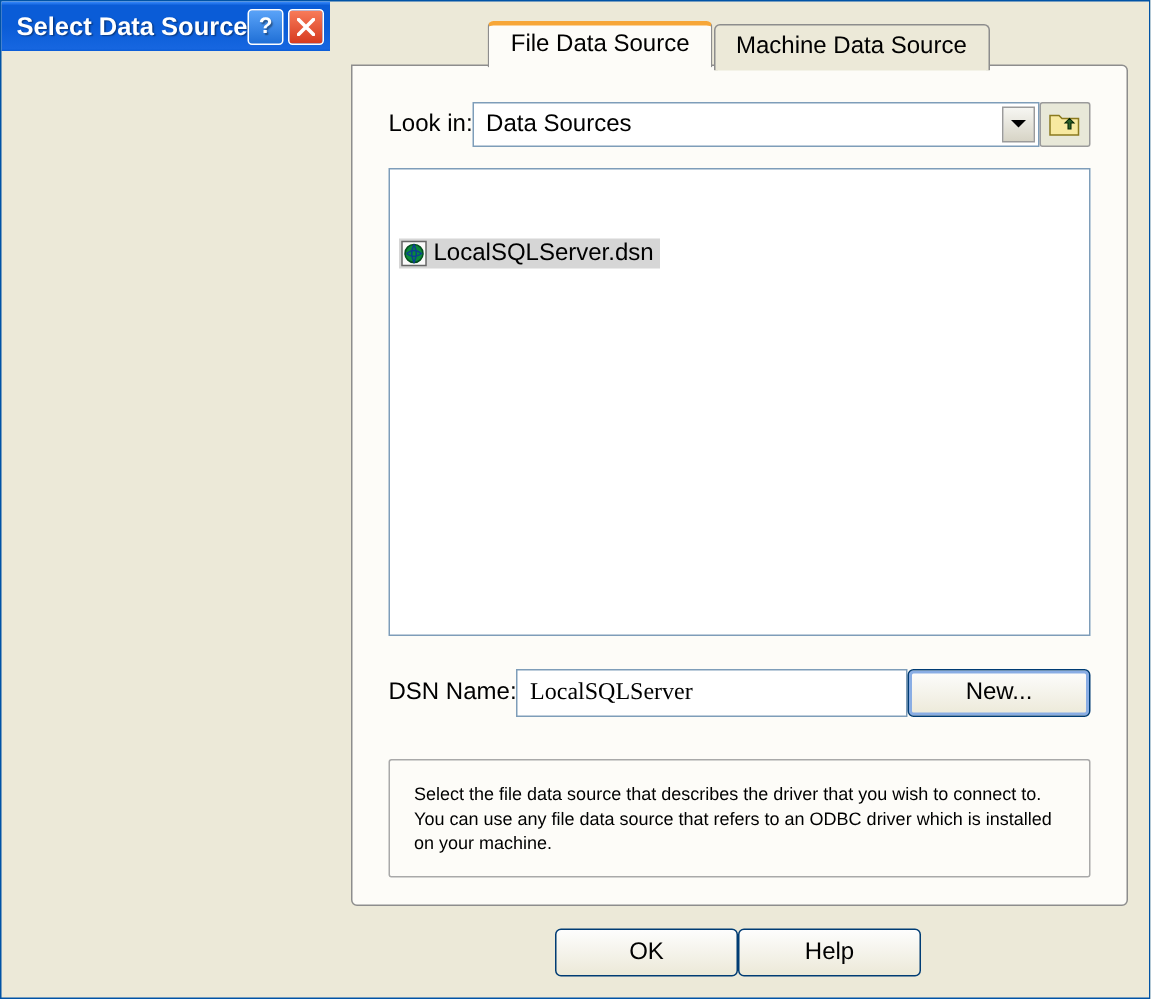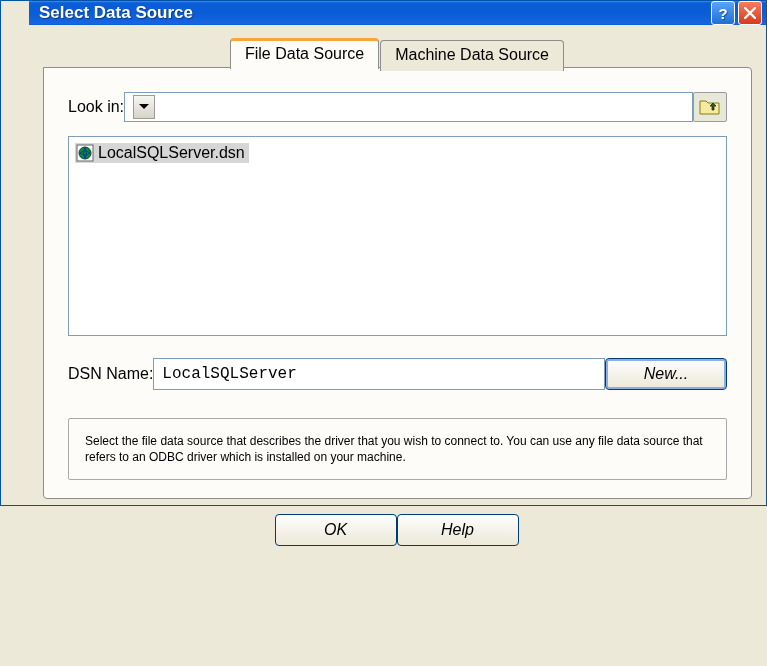--- a/index.html
+++ b/index.html
@@ -6,26 +6,25 @@
 body {
   font-family: Tahoma, Arial, sans-serif;
   font-size: 14px;
   background: #ece9d8;
   width: 767px;
   height: 666px;
   overflow: hidden;
 }
 .window {
   width: 767px;
-  height: 506px;
+  height: 666px;
   border: 1px solid #0053a6;
   background: #ece9d8;
   display: flex;
-  flex-direction: column;
-  padding-left: 28px;
+  flex-direction: row;
 }
 .titlebar {
   height: 33px;
   background: linear-gradient(to bottom, #3a8dff 0%, #0a5cd7 8%, #0a5cd7 50%, #1666e0 95%, #0a5cd7 100%);
   display: flex;
   align-items: center;
   padding: 0 4px 0 10px;
   color: white;
   font-size: 17px;
   font-weight: bold;
@@ -139,53 +138,53 @@
   padding: 6px;
   font-size: 16px;
   margin-bottom: 22px;
   min-height: 200px;
 }
 .fileitem {
   display: inline-flex;
   align-items: center;
   gap: 4px;
   padding: 1px 4px 1px 1px;
+  margin-top: 40px;
 }
 .fileitem.selected {
   background: #d6d6d6;
 }
 .file-icon {
   width: 18px; height: 18px;
   display:inline-flex;align-items:center;justify-content:center;
 }
 .dsnrow {
   display: flex;
   align-items: center;
   margin-bottom: 28px;
 }
 .dsn-input {
   flex: 1;
   height: 32px;
   border: 1px solid #7e9db9;
   background: white;
   font-size: 16px;
   padding: 0 8px;
-  font-family: Liberation Mono, monospace;
+  font-family: Liberation Serif, serif;
 }
 .btn {
   height: 32px;
   min-width: 122px;
   border: 1px solid #003c74;
   border-radius: 4px;
   background: linear-gradient(to bottom,#fdfdfd,#ece9d8);
   font-size: 16px;
   font-family: inherit;
   cursor: pointer;
   padding: 0 12px;
-  font-style: italic;
 }
 .btn.default {
   box-shadow: inset 0 0 0 2px #89ade4;
 }
 .infobox {
   border: 1px solid #a9a9a9;
   background: #fdfcf8;
   padding: 14px 16px;
   font-size: 12px;
   line-height: 1.35;
@@ -222,20 +221,21 @@
       <div class="tab inactive">
         <span>Machine Data Source</span>
       </div>
     </div>
 
     <div class="tabbody">
 
       <div class="lookrow">
         <span class="label">Look in:</span>
         <div class="lookin-combo">
+          <span class="combo-text">Data Sources</span>
           <div class="combo-btn">
             <svg width="10" height="6" viewBox="0 0 10 6">
                 <path d="M0 0 L5 5 L10 0 Z" fill="#000"></path>
               </svg>
           </div>
         </div>
         <div class="up-btn">
           <svg width="22" height="18" viewBox="0 0 22 18">
             <path d="M1 4 L1 16 L20 16 L20 5 L9 5 L7 3 L1 3 Z" fill="#f7e9a0" stroke="#8a7a1f" stroke-width="1"></path>
             <path d="M13 12 L13 8 L11 8 L14 5 L17 8 L15 8 L15 12 Z" fill="#2a5f2a" stroke="#062606" stroke-width="0.7"></path>

